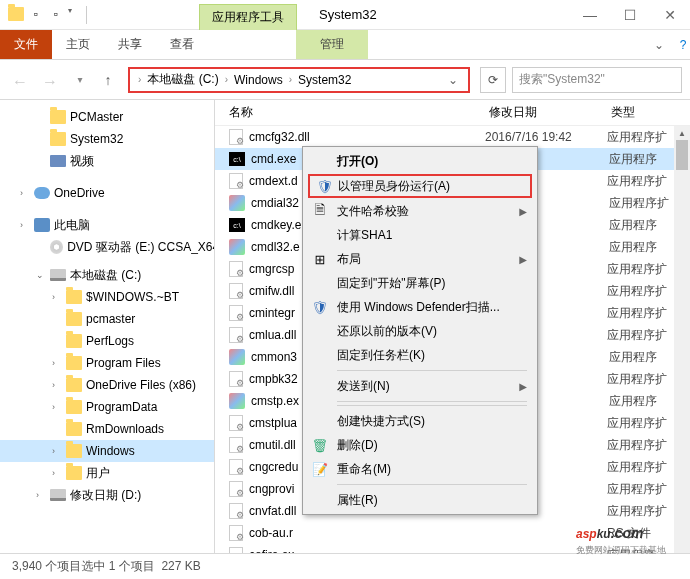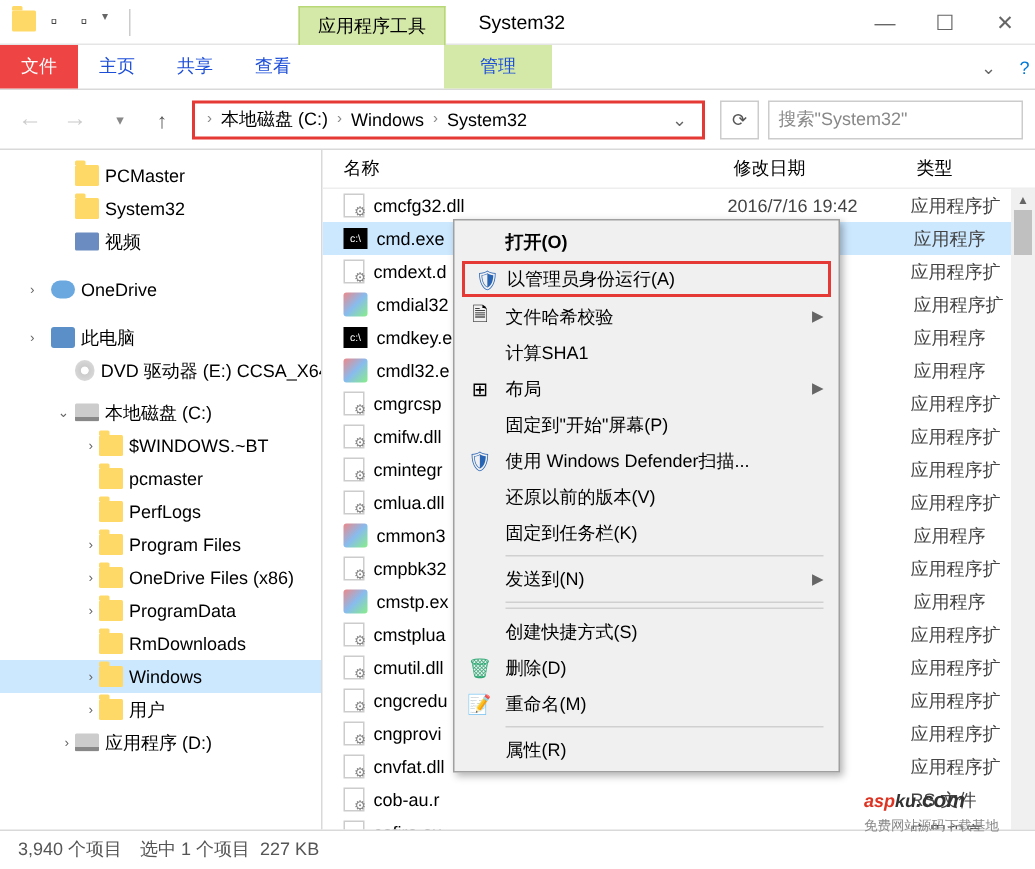--- a/index.html
+++ b/index.html
@@ -9,38 +9,38 @@
 .titlebar-icon { width: 16px; height: 16px; display: flex; align-items: center; justify-content: center; }
 .titlebar-dropdown { width: 10px; font-size: 8px; color: #666; }
 .titlebar-divider { width: 1px; height: 18px; background: #ccc; margin: 0 4px; }
 .tabstrip { display: flex; align-items: flex-end; margin-left: 100px; height: 30px; }
 .tab { padding: 4px 12px; border: 1px solid #ccc; border-bottom: none; background: #fff; margin-right: 2px; margin-top: 36px; }
 .tab.tools { background: #d4e8a8; border-color: #b8d878; }
 .title-text { margin-left: 20px; font-size: 13px; }
 .win-controls { margin-left: auto; display: flex; }
 .win-btn { width: 40px; height: 28px; display: flex; align-items: center; justify-content: center; font-size: 14px; color: #666; }
 .ribbon-row { height: 30px; display: flex; align-items: center; border-bottom: 1px solid #d9d9d9; background: #fff; }
-.ribbon-tab { padding: 6px 14px; color: #1d4ed8; position: relative; }
-.ribbon-tab.file { background: #ef4444; color: #fff; }
+.ribbon-tab { padding: 6px 14px; color: #404040; position: relative; }
+.ribbon-tab.file { background: #c2410c; color: #fff; }
 .ribbon-tab.manage { background: #d4e8a8; margin-left: 88px; padding: 6px 24px; }
 .ribbon-expand { margin-left: auto; padding: 0 12px; color: #666; }
 .nav-row { height: 40px; display: flex; align-items: center; padding: 0 8px; gap: 6px; border-bottom: 1px solid #d9d9d9; }
 .nav-arrow { width: 24px; height: 24px; display: flex; align-items: center; justify-content: center; color: #888; font-size: 16px; }
 .nav-arrow.disabled { color: #ccc; }
 .nav-up { width: 20px; height: 20px; color: #555; font-size: 14px; display: flex; align-items: center; justify-content: center; }
 .breadcrumb { flex: 1; height: 26px; border: 2px solid #e53935; display: flex; align-items: center; padding: 0 6px; margin: 0 4px; }
 .breadcrumb-seg { padding: 0 4px; }
 .breadcrumb-chev { color: #888; font-size: 10px; padding: 0 2px; }
 .bc-dropdown { margin-left: auto; color: #666; padding: 0 4px; }
 .refresh-btn { width: 26px; height: 26px; border: 1px solid #ccc; display: flex; align-items: center; justify-content: center; color: #555; }
 .search-box { width: 170px; height: 26px; border: 1px solid #ccc; padding: 0 6px; display: flex; align-items: center; color: #888; }
 .content { display: flex; height: 472px; }
 .tree { width: 215px; border-right: 1px solid #d9d9d9; padding: 6px 0; overflow: hidden; }
 .tree-item { display: flex; align-items: center; height: 22px; padding-left: 20px; gap: 4px; }
-.tree-item.l2 { padding-left: 36px; text-align: right; }
+.tree-item.l2 { padding-left: 36px; }
 .tree-item.selected { background: #cce8ff; }
 .tree-chev { width: 10px; font-size: 9px; color: #666; }
 .tree-spacer { width: 10px; }
 .folder-icon { width: 16px; height: 14px; background: #ffd968; border-radius: 1px; position: relative; }
 .folder-icon::before { content: ''; position: absolute; top: -3px; left: 0; width: 7px; height: 3px; background: #ffd968; border-radius: 1px 1px 0 0; }
 .pc-icon { width: 16px; height: 14px; background: #5a8fc7; border-radius: 2px; }
 .drive-icon { width: 16px; height: 12px; background: #ccc; border-radius: 1px; border-bottom: 3px solid #888; }
 .dvd-icon { width: 14px; height: 14px; border-radius: 50%; background: radial-gradient(circle,#fff 25%,#ccc 30%,#e0e0e0 100%); }
 .cloud-icon { width: 16px; height: 12px; background: #6ba8e0; border-radius: 6px; }
 .video-icon { width: 16px; height: 12px; background: #6a8cc0; border-radius: 1px; }
@@ -52,28 +52,28 @@
 .file-row { display: flex; align-items: center; height: 22px; padding-left: 14px; }
 .file-row.selected { background: #cce8ff; }
 .file-icon { width: 18px; height: 18px; margin-right: 6px; display: flex; align-items: center; justify-content: center; }
 .file-icon.dll { background: #fff; border: 1px solid #ccc; width: 14px; height: 16px; position: relative; }
 .file-icon.dll::after { content: '⚙'; position: absolute; bottom: -2px; right: -2px; font-size: 9px; color: #888; }
 .file-icon.exe { background: #000; width: 16px; height: 14px; display: flex; align-items: center; justify-content: center; color: #fff; font-size: 7px; }
 .file-icon.app { width: 16px; height: 16px; background: linear-gradient(135deg,#e88,#8be,#8e8); border-radius: 2px; }
 .fname { width: 236px; white-space: nowrap; overflow: hidden; }
 .fdate { width: 122px; color: #444; }
 .ftype { color: #444; white-space: nowrap; overflow: hidden; }
-.ctxmenu { position: absolute; left: 302px; top: 146px; width: 258px; background: #f0f0f0; border: 1px solid #a0a0a0; box-shadow: 2px 2px 5px rgba(0,0,0,0.3); padding: 2px; z-index: 100; }
+.ctxmenu { position: absolute; left: 302px; top: 146px; width: 236px; background: #f0f0f0; border: 1px solid #a0a0a0; box-shadow: 2px 2px 5px rgba(0,0,0,0.3); padding: 2px; z-index: 100; }
 .menu-item { display: flex; align-items: center; height: 24px; padding: 0 8px 0 32px; position: relative; }
 .menu-item.highlight { border: 2px solid #e53935; margin: 1px 3px; padding-left: 28px; }
 .menu-item.bold { font-weight: bold; }
 .menu-icon { position: absolute; left: 6px; width: 18px; height: 18px; display: flex; align-items: center; justify-content: center; font-size: 13px; }
 .menu-sub { margin-left: auto; color: #666; font-size: 10px; }
 .menu-sep { height: 1px; background: #d0d0d0; margin: 3px 8px 3px 32px; }
-.statusbar { height: 26px; border-top: 1px solid #d9d9d9; display: flex; align-items: center; padding: 0 12px; gap: 12px; color: #555; position: absolute; bottom: 0; left: 0; right: 0; background: #fff; }
+.statusbar { height: 26px; border-top: 1px solid #d9d9d9; display: flex; align-items: center; padding: 0 12px; gap: 0; color: #555; position: absolute; bottom: 0; left: 0; right: 0; background: #fff; }
 .watermark { position: absolute; right: 24px; bottom: 22px; font-size: 22px; font-style: italic; font-weight: bold; }
 .watermark .r { color: #d32; }
 .watermark .b { color: #333; }
 .watermark .sub { font-size: 9px; color: #888; font-style: normal; display: block; text-align: right; font-weight: normal; }
 .shield-blue { color: #2864b4; }
 .scrollbar-v { position: absolute; right: 0; top: 26px; bottom: 0; width: 16px; background: #f0f0f0; }
 .scroll-thumb { position: absolute; top: 14px; left: 2px; right: 2px; height: 30px; background: #c0c0c0; }
 .scroll-arr { position: absolute; left: 0; right: 0; height: 14px; display: flex; align-items: center; justify-content: center; font-size: 8px; color: #666; }
 </style>
 </head>
@@ -209,21 +209,21 @@
         <span>Windows</span>
       </div>
     <div class="tree-item l2" style="padding-left:52px">
         <span class="tree-chev">›</span>
         <span class="folder-icon"></span>
         <span>用户</span>
       </div>
     <div class="tree-item l2">
         <span class="tree-chev">›</span>
         <span class="drive-icon"></span>
-        <span>应用程序 (D:)</span>
+        <span>修改日期 (D:)</span>
       </div>
   </div>
 
   <div class="filelist">
     <div class="columns">
       <div class="col-name">名称</div>
       <div class="col-date">修改日期</div>
       <div class="col-type">类型</div>
     </div>
     <div id="files-container">

